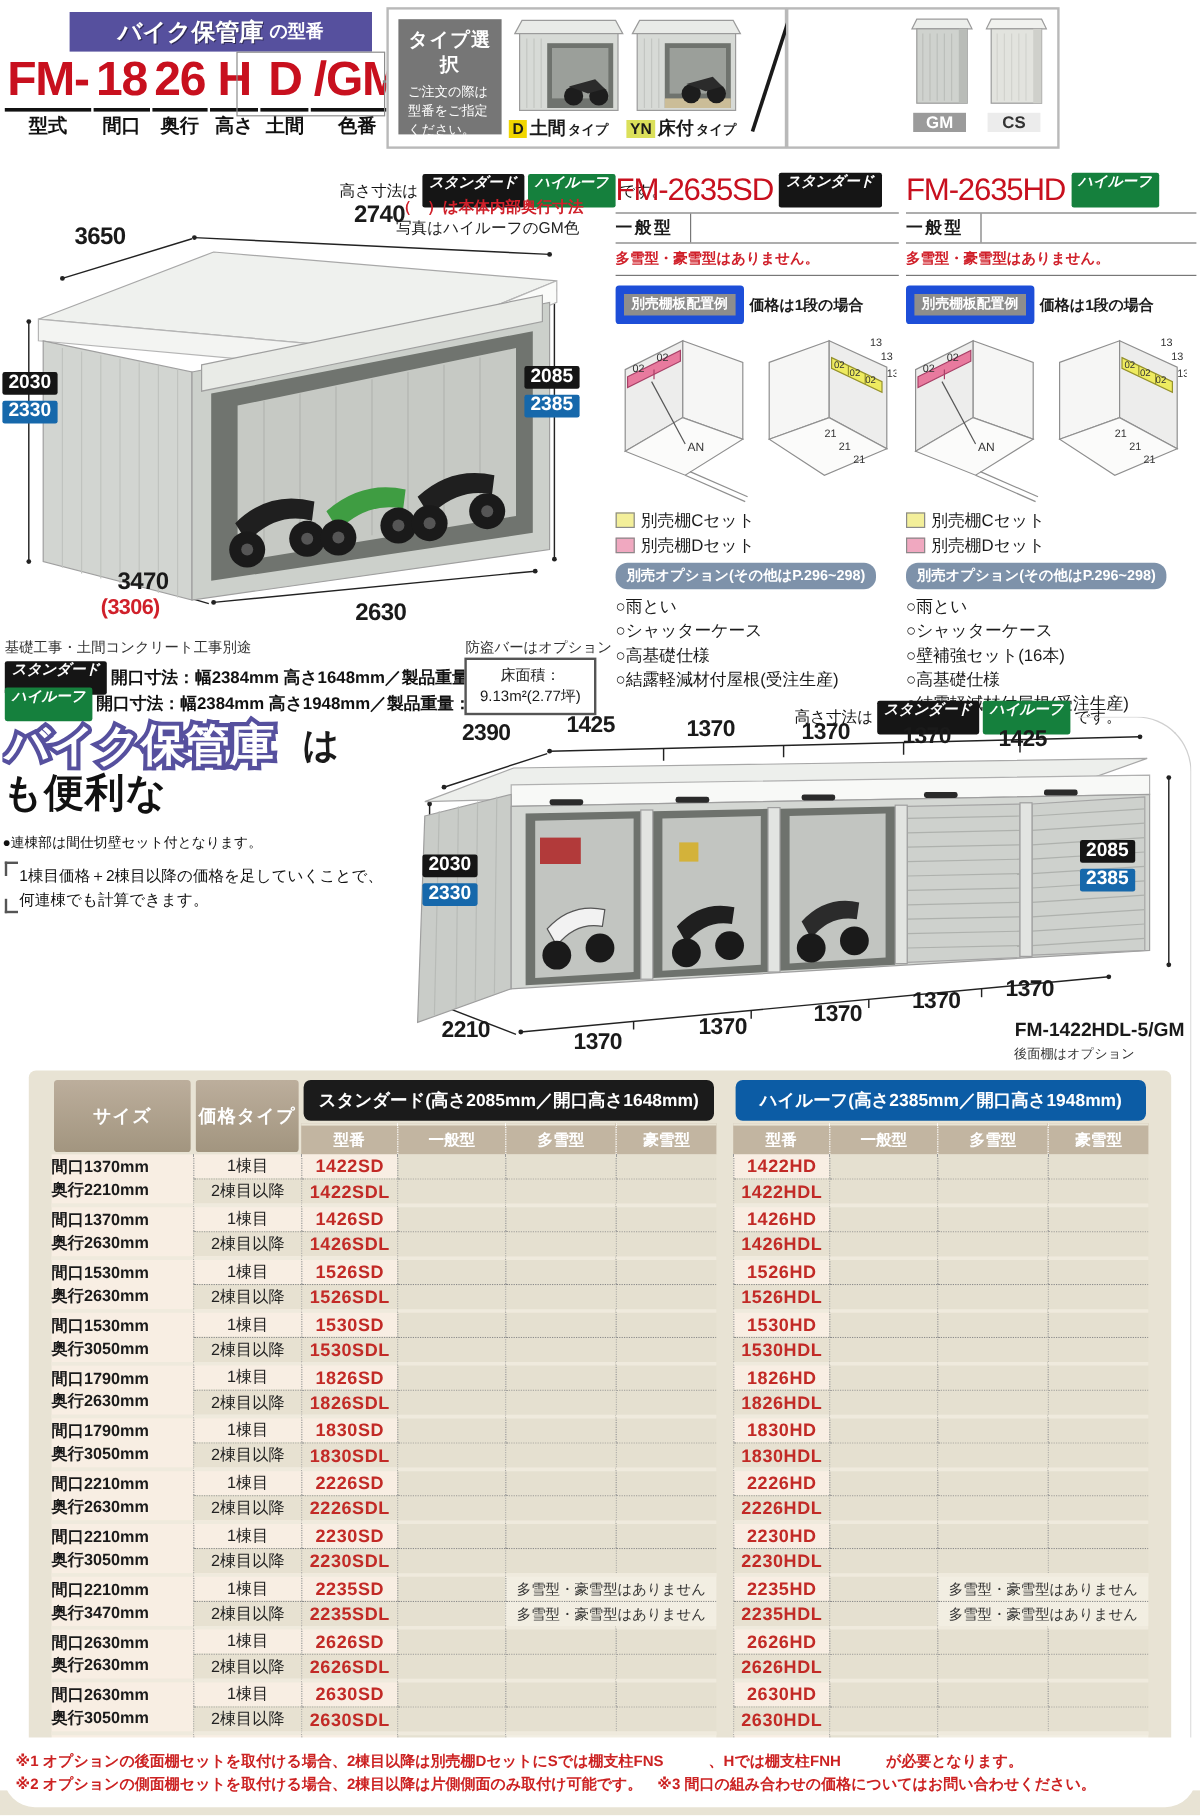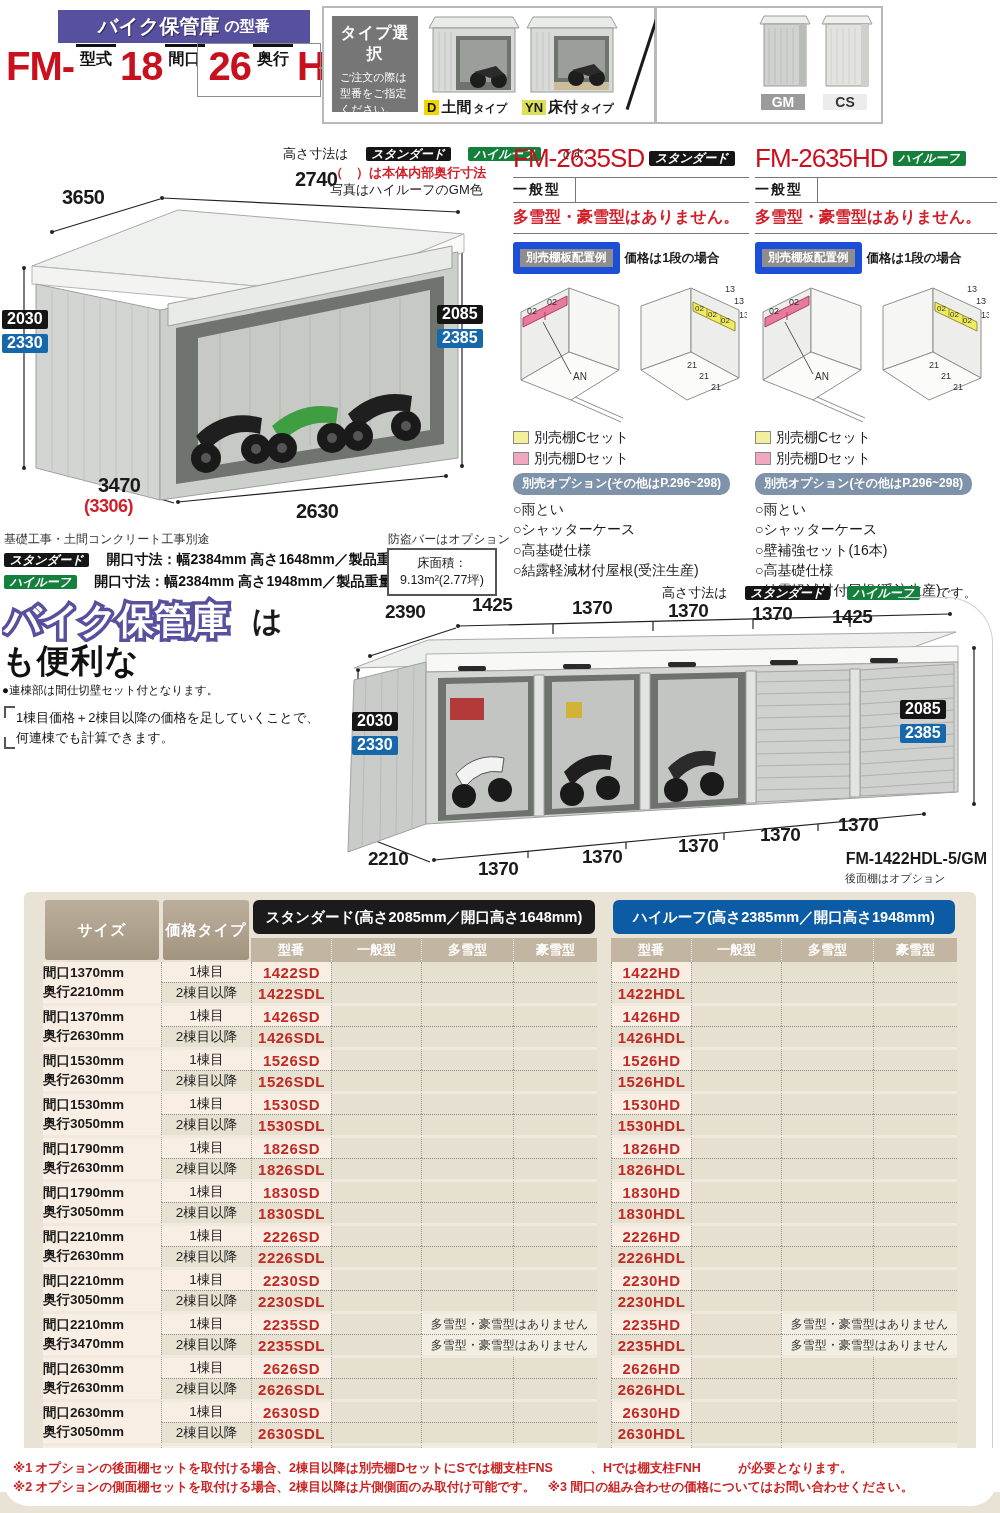--- a/index.html
+++ b/index.html
@@ -5,68 +5,68 @@
   html,body{margin:0;padding:0;background:#fff;}
   #page{position:relative;width:1000px;height:1513px;background:#fff;overflow:hidden;
         font-family:"Liberation Sans","DejaVu Sans",sans-serif;color:#1a1a1a;}
   .abs{position:absolute;}
   
   .banner{left:58px;top:10px;width:252px;height:33px;background:#56509e;color:#fff;
           display:flex;align-items:center;justify-content:center;gap:5px;}
   .banner .b1{font-weight:bold;font-size:20px;text-shadow:1px 1px 0 #2e2a55;}
   .banner .b2{font-size:15px;font-weight:bold;}
   .model-line{left:4px;top:44px;display:flex;align-items:flex-start;}
-  .seg{display:flex;flex-direction:row;align-items:center;margin-right:2px;}
+  .seg{display:flex;flex-direction:column;align-items:center;margin-right:2px;}
   .seg-text{font-size:40px;font-weight:bold;color:#c8101e;line-height:1;letter-spacing:-1px;padding:2px 2px 4px 2px;}
   .seg-label{font-size:16px;font-weight:bold;color:#111;border-top:3px solid #111;padding:2px 4px 0 4px;align-self:stretch;text-align:center;}
   .dgm-box{left:197px;top:43px;width:122px;height:52px;border:1.5px solid #8c8c8c;pointer-events:none;}
   .connector{left:319px;top:67px;width:8px;height:2px;background:#8c8c8c;}
   .sel-panel{border:2px solid #b9b9b9;background:#fff;}
   .sel-label{position:absolute;left:8px;top:8px;width:86px;height:96px;background:#767676;color:#fff;}
   .sel-label .t{font-size:16px;font-weight:bold;text-align:center;padding-top:7px;letter-spacing:1px;}
   .sel-label .d{font-size:11px;line-height:1.45;padding:5px 6px 0 8px;}
   .cap{position:absolute;display:flex;align-items:baseline;gap:2px;}
   .code-badge{font-size:13px;font-weight:bold;color:#1a1a1a;padding:0 3px;}
   .cap .nm{font-size:15px;font-weight:bold;}
   .cap .sx{font-size:11px;font-weight:bold;}
   .slash{left:641px;top:12px;width:3px;height:100px;background:#1a1a1a;transform:rotate(18deg);}
   .cs-badge{position:absolute;width:44px;text-align:center;font-size:14px;font-weight:bold;}
   
   .hbadge{display:inline-block;color:#fff;font-style:italic;font-weight:bold;font-size:12px;
-          padding:1px 6px 0 6px;border-radius:2px;line-height:1.1;}
+          padding:1px 6px 14px 6px;border-radius:2px;line-height:1.1;}
   .hb-std{background:#151515;} .hb-high{background:#15803d;}
   .dimbadge{display:inline-block;color:#fff;font-weight:bold;font-size:16px;padding:0 5px 1px 5px;border-radius:2px;}
   .db-std{background:#151515;} .db-high{background:#1668ab;}
   .dim{font-size:20px;font-weight:bold;color:#1a1a1a;letter-spacing:-0.5px;}
-  .note-line{display:flex;align-items:center;gap:17px;font-size:13px;color:#111;}
+  .note-line{display:flex;align-items:center;gap:3px;font-size:13px;color:#111;}
   
   .pcol{width:236px;}
   .pcol .title{display:flex;align-items:center;gap:5px;border-bottom:1.5px solid #777;padding-bottom:3px;}
   .pcol .title .mdl{font-size:26px;font-weight:normal;color:#c8101e;letter-spacing:-1px;}
   .type-row{display:flex;align-items:center;height:24px;border-bottom:1.5px solid #777;}
   .type-row .tl{font-size:14px;font-weight:bold;width:62px;letter-spacing:2px;}
   .type-row .vline{width:1px;height:24px;background:#777;}
-  .nosnow-note{font-size:16px;font-weight:bold;color:#d0202a;padding:4px 0 5px 0;border-bottom:1.5px solid #777;}
+  .nosnow-note{font-size:12px;font-weight:bold;color:#d0202a;padding:4px 0 5px 0;border-bottom:1.5px solid #777;}
   .shelf-row{display:flex;align-items:center;gap:5px;margin-top:8px;}
   .shelf-badge{background:#8d8d8d;color:#fff;font-size:11.5px;font-weight:bold;padding:1px 6px 2px 6px;border-radius:3px;border:7px solid #1d4ed8;}
   .shelf-note{font-size:12.5px;font-weight:bold;}
   .diags{display:flex;gap:6px;margin-top:4px;}
   .legend{display:flex;align-items:center;gap:5px;font-size:14px;margin-top:2px;height:19px;}
   .sw{width:14px;height:11px;border:1px solid #8a8a8a;display:inline-block;}
   .optbadge{display:inline-block;background:#7e92aa;color:#fff;font-size:12px;font-weight:bold;
             padding:2px 9px 3px 9px;border-radius:10px;margin-top:5px;}
   .optlist{margin-top:4px;font-size:14px;line-height:1.45;color:#1a1a1a;}
   
   .r-line{font-size:33px;font-weight:bold;color:#111;line-height:1.13;letter-spacing:1px;}
   .red-wrap{position:relative;margin-top:8px;padding-left:16px;}
   .red1{font-size:29px;font-weight:bold;color:#d0202a;letter-spacing:1px;}
   .red2{font-size:57px;font-weight:bold;color:#d0202a;line-height:1.02;letter-spacing:4px;}
   .br-open{position:absolute;left:0;top:2px;width:14px;height:20px;border-left:5px solid #d0202a;border-top:5px solid #d0202a;}
   .br-close{position:absolute;right:14px;bottom:2px;width:14px;height:20px;border-right:5px solid #d0202a;border-bottom:5px solid #d0202a;}
-  .small-note{font-size:11.5px;margin-top:4px;color:#111;font-family:Liberation Serif, serif;}
+  .small-note{font-size:11.5px;margin-top:16px;color:#111;font-family:Liberation Serif, serif;}
   .calc{position:relative;margin-top:8px;padding:2px 4px 2px 14px;font-size:13px;line-height:1.5;color:#111;}
   .calc:before{content:"";position:absolute;left:2px;top:0;width:9px;height:10px;border-left:2px solid #555;border-top:2px solid #555;}
   .calc:after{content:"";position:absolute;left:2px;bottom:0;width:9px;height:10px;border-left:2px solid #555;border-bottom:2px solid #555;}
   
   .tbl-panel{left:24px;top:892px;width:952px;background:#e8e3d4;border-radius:6px;padding:6px 0 8px 0;}
   table.models{border-collapse:separate;border-spacing:0;margin:0 auto;table-layout:fixed;}
   table.models th,table.models td{padding:0;font-family:inherit;}
   th.h-tan{background:linear-gradient(#bcae9c,#a2957f);color:#fff;font-size:15px;font-weight:bold;
            border:2px solid #e8e3d4;border-radius:5px;letter-spacing:1px;}
   th.h-std{background:#1b1b1b;color:#fff;font-size:14.5px;font-weight:bold;height:34px;border:2px solid #e8e3d4;border-radius:8px;}

